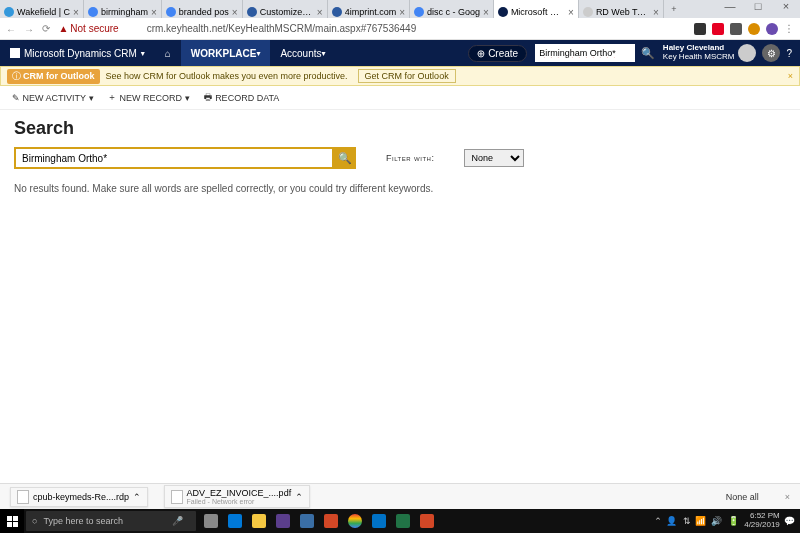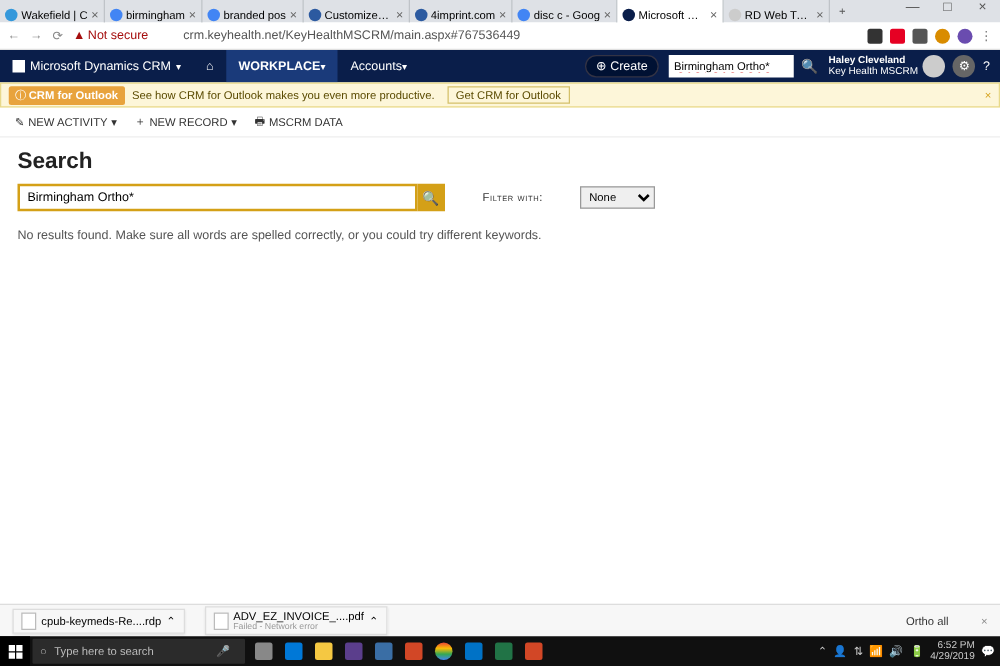--- a/index.html
+++ b/index.html
@@ -171,21 +171,21 @@
   <span>See how CRM for Outlook makes you even more productive.</span>
   <span class="obtn">Get CRM for Outlook</span>
   <span class="close">×</span>
 </div>
 
 <div class="toolbar">
   <span class="act"><span>✎</span><span>NEW ACTIVITY</span> ▾</span>
   <span class="act"><span>＋</span><span>NEW RECORD</span> ▾</span>
   <span class="act">
       <span>🖶</span>
-      <span>MSCRM DATA</span>
+      <span>RECORD DATA</span>
     </span>
 </div>
 
 <div class="content">
   <div class="pgtitle">Search</div>
   <div class="srow">
     <div class="sbox">
       <input value="Birmingham Ortho*" style="">
       <button>🔍</button>
     </div>
@@ -202,21 +202,21 @@
     <span>⌃</span>
   </div>
   <div class="dlitem">
     <span class="fi"></span>
     <span>
         <div>ADV_EZ_INVOICE_....pdf</div>
         <div class="sub">Failed - Network error</div>
       </span>
     <span>⌃</span>
   </div>
-  <span class="showall">Ortho all</span>
+  <span class="showall">None all</span>
   <span style="margin-left:10px;color:#888">×</span>
 </div>
 
 <div class="taskbar">
   <div class="start">
       <div class="winlogo">
         <span></span>
         <span></span>
         <span></span>
         <span></span>

